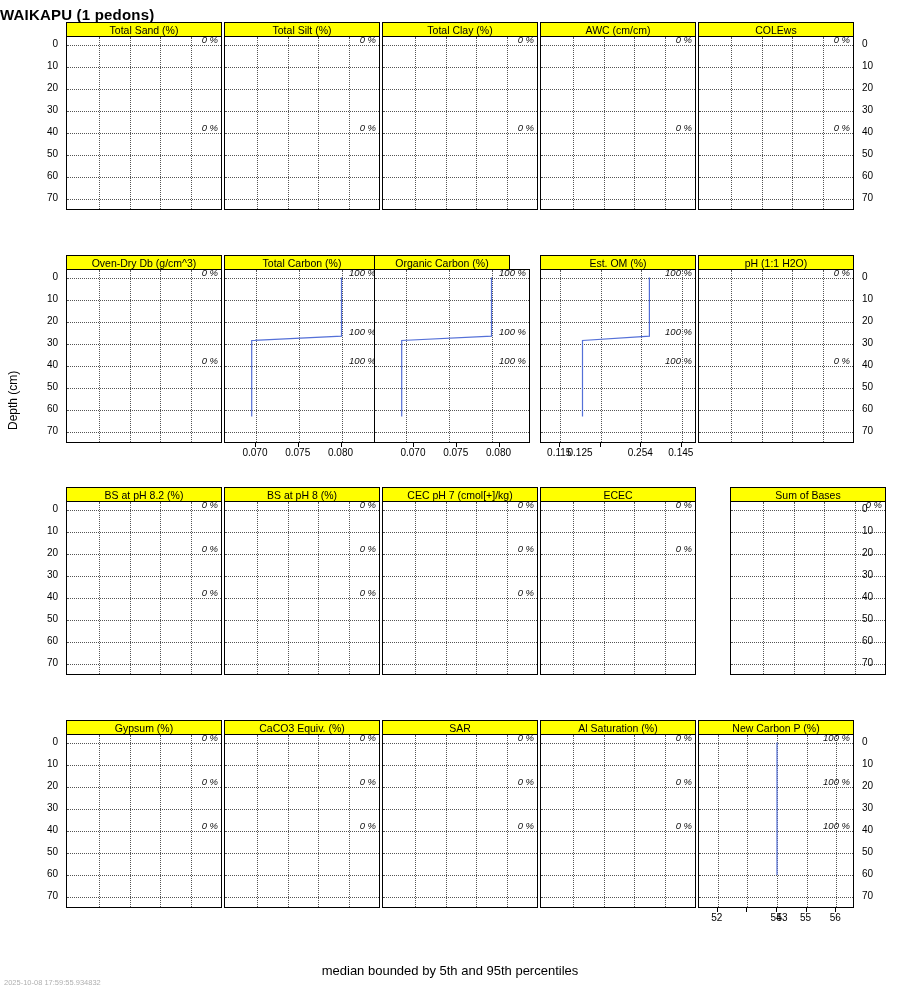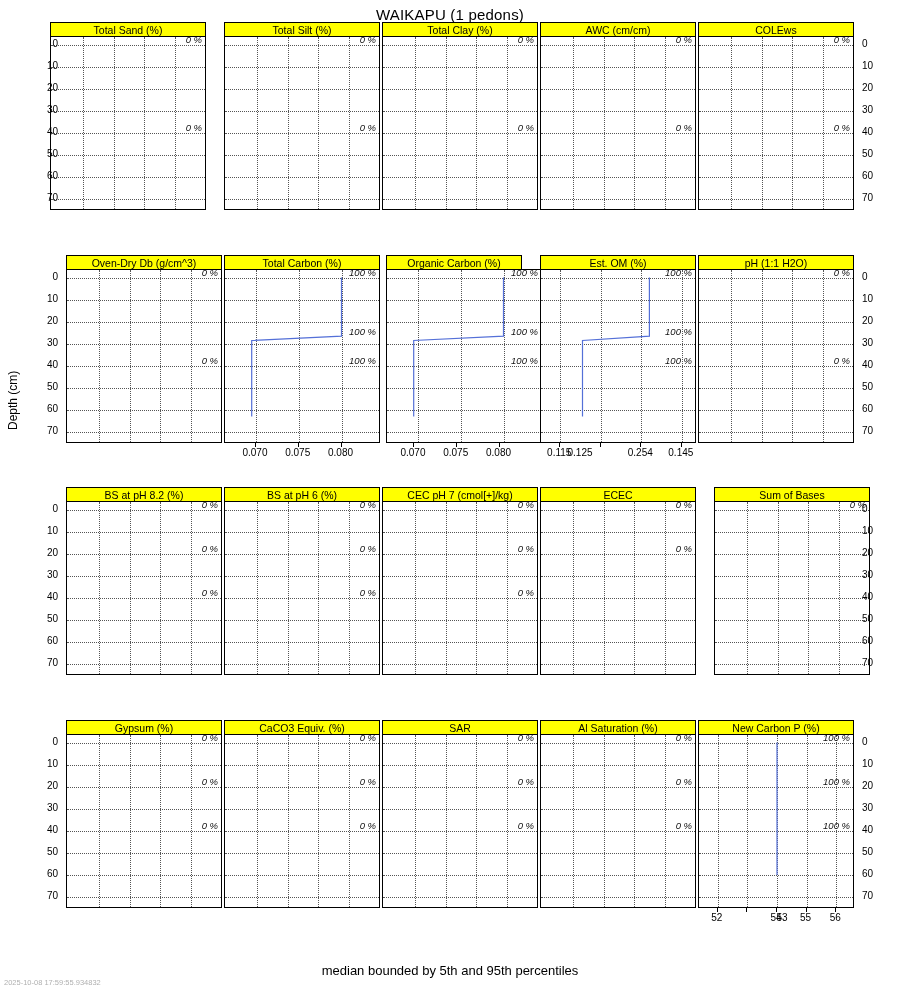--- a/index.html
+++ b/index.html
@@ -1,17 +1,17 @@
 <!DOCTYPE html>
 <html><head>
 <meta charset="utf-8">
 <style>
   html,body{margin:0;padding:0;background:#ffffff;}
   body{width:900px;height:1000px;font-family:"Liberation Sans",sans-serif;color:#000;position:relative;overflow:hidden;}
-  .title{position:absolute;top:6px;left:0;width:900px;text-align:center;font-size:15px;font-weight:normal;letter-spacing:.2px;}
+  .title{position:absolute;top:6px;left:0;width:900px;text-align:left;font-size:15px;font-weight:bold;letter-spacing:.2px;}
   .ylabel{position:absolute;left:6px;top:430px;transform:rotate(-90deg);transform-origin:left top;font-size:12px;white-space:nowrap;}
   .footer{position:absolute;top:963px;left:0;width:900px;text-align:center;font-size:13px;}
   .stamp{position:absolute;left:4px;top:978px;font-size:7.5px;color:#b0b0b0;font-family:"Liberation Sans",sans-serif;}
 
   .band{position:absolute;left:0;width:900px;}
   .panel{position:absolute;top:0;box-sizing:border-box;}
   .strip{position:absolute;left:0;top:0;height:15px;width:100%;background:#ffff00;border:1px solid #000;box-sizing:border-box;
          font-size:10.5px;text-align:center;line-height:14px;overflow:hidden;}
   .plotbox{position:absolute;left:0;top:14px;box-sizing:border-box;border:1px solid #000;background:#fff;overflow:hidden;}
   .grid-h{position:absolute;left:0;width:100%;height:0;border-top:1px dotted #555;}
@@ -26,21 +26,21 @@
 </head>
 <body>
 
 <div class="title">WAIKAPU (1 pedons)</div>
 <div class="ylabel">Depth (cm)</div>
 <div class="footer">median bounded by 5th and 95th percentiles</div>
 <div class="stamp">2025-10-08 17:59:55.934832</div>
 
 <div id="bands">
     <div class="band" style="top: 22px; height: 234px;">
-      <div class="panel" style="left: 50px; width: 156px; height: 240px;">
+      <div class="panel" style="left: 66px; width: 156px; height: 240px;">
         <div class="strip">Total Sand (%)</div>
         <div class="plotbox" style="width: 156px; height: 174px;">
           <div class="grid-h" style="top: 7.61538px;"></div>
           <div class="grid-h" style="top: 29.6667px;"></div>
           <div class="grid-h" style="top: 51.7179px;"></div>
           <div class="grid-h" style="top: 73.7692px;"></div>
           <div class="grid-h" style="top: 95.8205px;"></div>
           <div class="grid-h" style="top: 117.872px;"></div>
           <div class="grid-h" style="top: 139.923px;"></div>
           <div class="grid-h" style="top: 161.974px;"></div>
@@ -186,21 +186,21 @@
           <div class="plab" style="top: 56.1538px; right: 3px;">100 %</div>
           <div class="plab" style="top: 84.8205px; right: 3px;">100 %</div>
         </div>
       </div>
       <div class="xtick" style="left: 234.944px; top: 192px;">0.070</div>
       <div class="axis-tick" style="left: 254.944px; top: 188px;"></div>
       <div class="xtick" style="left: 277.722px; top: 192px;">0.075</div>
       <div class="axis-tick" style="left: 297.722px; top: 188px;"></div>
       <div class="xtick" style="left: 320.5px; top: 192px;">0.080</div>
       <div class="axis-tick" style="left: 340.5px; top: 188px;"></div>
-      <div class="panel" style="left: 386px; width: 136px; height: 188px;">
+      <div class="panel" style="left: 374px; width: 136px; height: 188px;">
         <div class="strip">Organic Carbon (%)</div>
         <div class="plotbox" style="width: 156px; height: 174px;">
           <div class="grid-h" style="top: 7.61538px;"></div>
           <div class="grid-h" style="top: 29.6667px;"></div>
           <div class="grid-h" style="top: 51.7179px;"></div>
           <div class="grid-h" style="top: 73.7692px;"></div>
           <div class="grid-h" style="top: 95.8205px;"></div>
           <div class="grid-h" style="top: 117.872px;"></div>
           <div class="grid-h" style="top: 139.923px;"></div>
           <div class="grid-h" style="top: 161.974px;"></div>
@@ -303,21 +303,21 @@
           <div class="grid-v" style="left: 31.8px;"></div>
           <div class="grid-v" style="left: 62.6px;"></div>
           <div class="grid-v" style="left: 93.4px;"></div>
           <div class="grid-v" style="left: 124.2px;"></div>
           <div class="plab" style="top: -3.38462px; right: 3px;">0 %</div>
           <div class="plab" style="top: 40.7179px; right: 3px;">0 %</div>
           <div class="plab" style="top: 84.8205px; right: 3px;">0 %</div>
         </div>
       </div>
       <div class="panel" style="left: 224px; width: 156px; height: 188px;">
-        <div class="strip">BS at pH 6 (%)</div>
+        <div class="strip">BS at pH 8 (%)</div>
         <div class="plotbox" style="width: 156px; height: 174px;">
           <div class="grid-h" style="top: 7.61538px;"></div>
           <div class="grid-h" style="top: 29.6667px;"></div>
           <div class="grid-h" style="top: 51.7179px;"></div>
           <div class="grid-h" style="top: 73.7692px;"></div>
           <div class="grid-h" style="top: 95.8205px;"></div>
           <div class="grid-h" style="top: 117.872px;"></div>
           <div class="grid-h" style="top: 139.923px;"></div>
           <div class="grid-h" style="top: 161.974px;"></div>
           <div class="grid-v" style="left: 31.8px;"></div>
@@ -361,21 +361,21 @@
           <div class="grid-h" style="top: 139.923px;"></div>
           <div class="grid-h" style="top: 161.974px;"></div>
           <div class="grid-v" style="left: 31.8px;"></div>
           <div class="grid-v" style="left: 62.6px;"></div>
           <div class="grid-v" style="left: 93.4px;"></div>
           <div class="grid-v" style="left: 124.2px;"></div>
           <div class="plab" style="top: -3.38462px; right: 3px;">0 %</div>
           <div class="plab" style="top: 40.7179px; right: 3px;">0 %</div>
         </div>
       </div>
-      <div class="panel" style="left: 714px; width: 156px; height: 188px;">
+      <div class="panel" style="left: 730px; width: 156px; height: 188px;">
         <div class="strip">Sum of Bases</div>
         <div class="plotbox" style="width: 156px; height: 174px;">
           <div class="grid-h" style="top: 7.61538px;"></div>
           <div class="grid-h" style="top: 29.6667px;"></div>
           <div class="grid-h" style="top: 51.7179px;"></div>
           <div class="grid-h" style="top: 73.7692px;"></div>
           <div class="grid-h" style="top: 95.8205px;"></div>
           <div class="grid-h" style="top: 117.872px;"></div>
           <div class="grid-h" style="top: 139.923px;"></div>
           <div class="grid-h" style="top: 161.974px;"></div>

